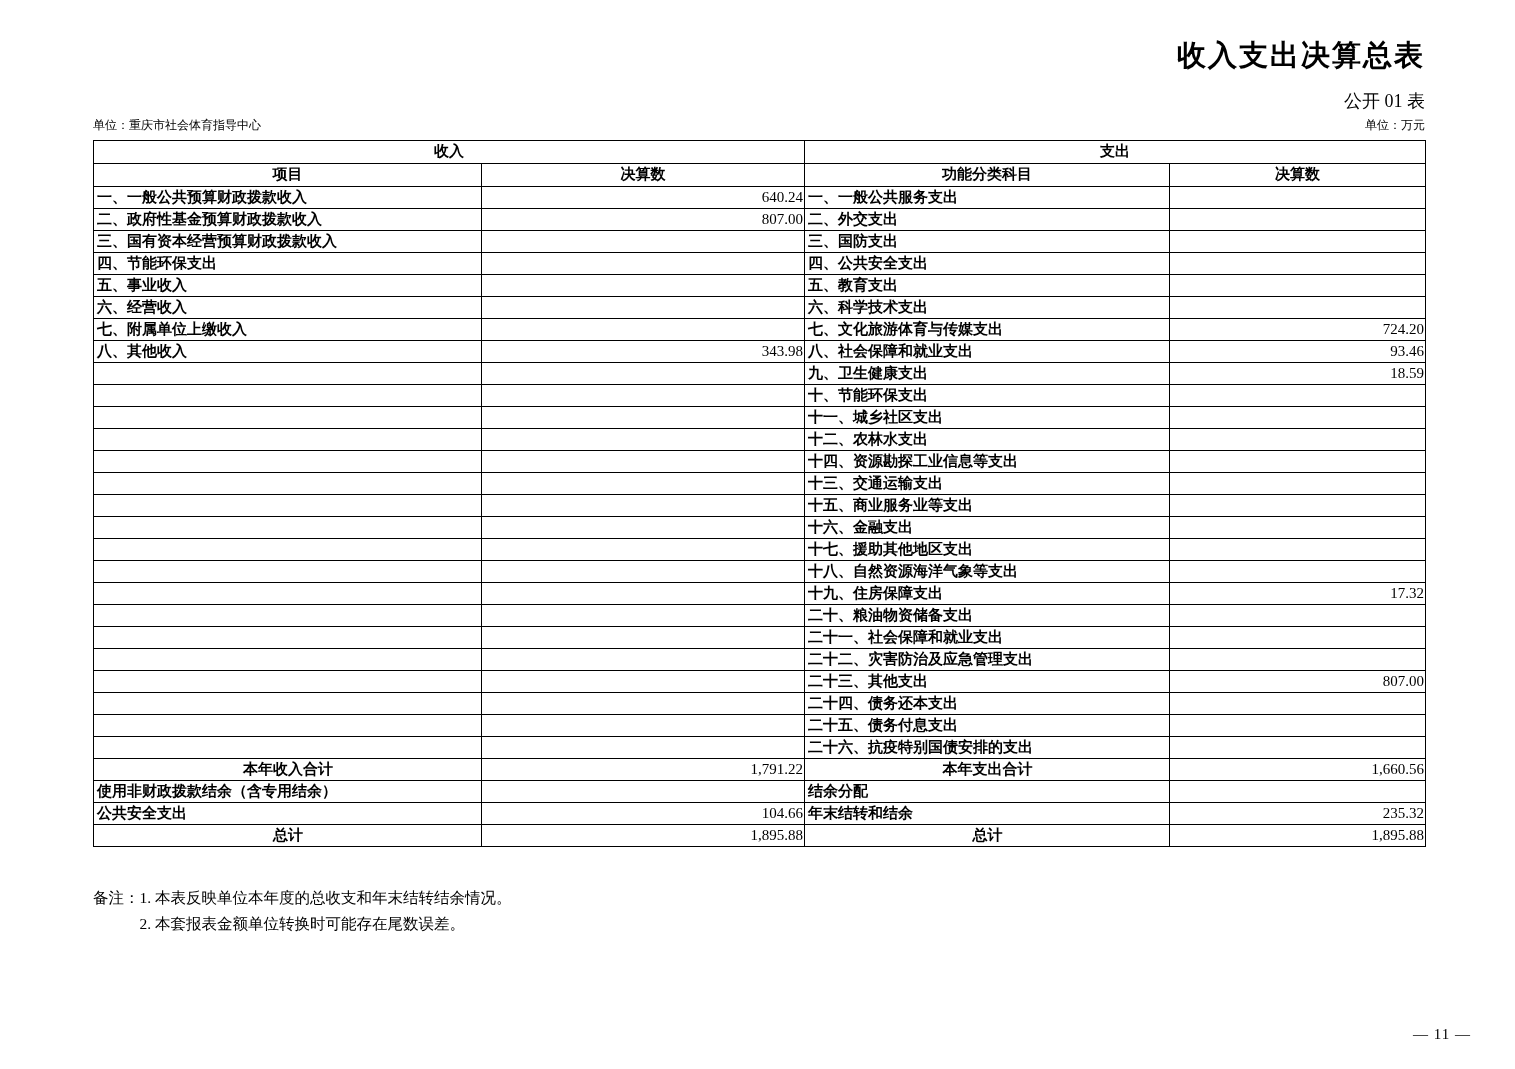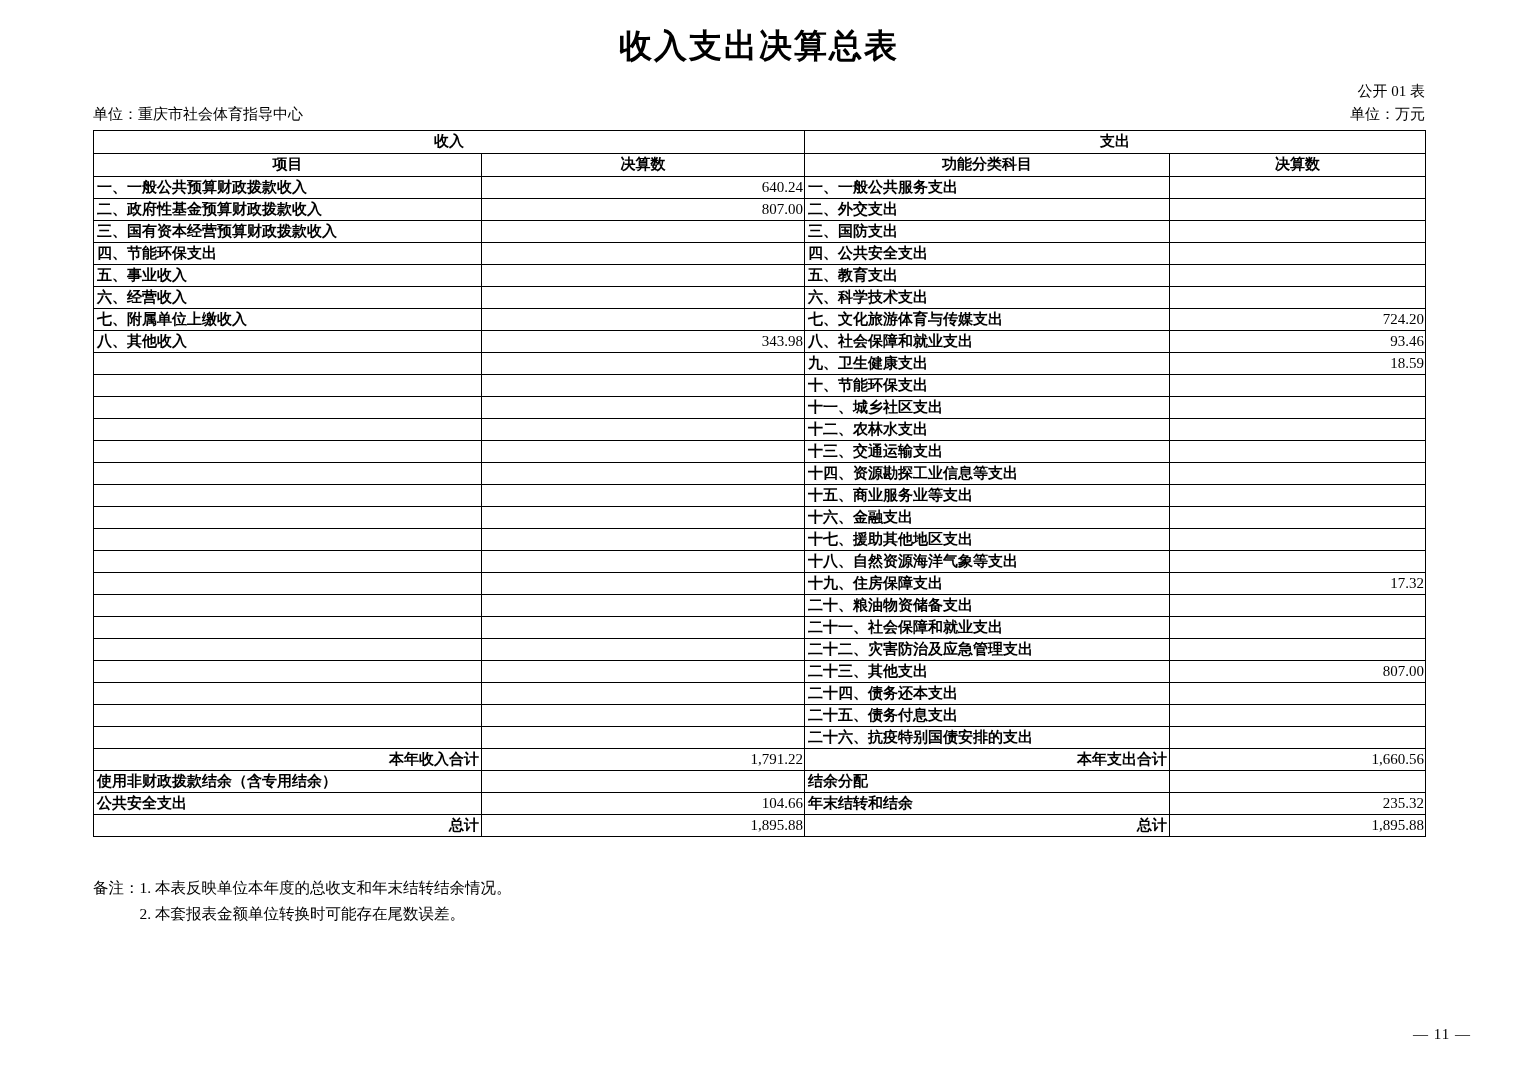--- a/index.html
+++ b/index.html
@@ -10,36 +10,36 @@
     color: #000000;
     font-family: "Liberation Serif", "DejaVu Serif", serif;
     position: relative;
     overflow: hidden;
   }
   .content {
     margin-left: 93px;
     width: 1332px;
   }
   .doc-title {
-    padding-top: 24px;
-    text-align: center;
-    font-size: 33px;
+    padding-top: 36px;
+    text-align: right;
+    font-size: 29px;
     font-weight: bold;
     letter-spacing: 2px;
   }
   .table-code {
     margin-top: 13px;
     text-align: right;
-    font-size: 15px;
+    font-size: 18px;
   }
   .meta-row {
     display: flex;
     justify-content: space-between;
     align-items: flex-end;
-    font-size: 15px;
+    font-size: 12px;
     margin-top: 4px;
     margin-bottom: 6px;
   }
   table.main-table {
     border-collapse: collapse;
     table-layout: fixed;
     width: 1332px;
   }
   .main-table th, .main-table td {
     border: 1px solid #000;
@@ -59,21 +59,21 @@
   .main-table td.label {
     font-weight: bold;
     text-align: left;
     padding-left: 3px;
   }
   .main-table td.value {
     font-weight: normal;
     text-align: right;
     padding-right: 1px;
   }
-  .main-table td.center { text-align: right; }
+  .main-table td.center { text-align: center; }
   .notes {
     display: flex;
     margin-top: 38px;
     font-size: 15.5px;
     line-height: 1.7;
   }
   .notes .notes-label { white-space: nowrap; }
   .page-number {
     position: absolute;
     right: 44px;
@@ -184,27 +184,27 @@
         </tr>
         <tr>
           <td class="label"></td>
           <td class="value"></td>
           <td class="label">十二、农林水支出</td>
           <td class="value"></td>
         </tr>
         <tr>
           <td class="label"></td>
           <td class="value"></td>
+          <td class="label">十四、资源勘探工业信息等支出</td>
+          <td class="value"></td>
+        </tr>
+        <tr>
+          <td class="label"></td>
+          <td class="value"></td>
           <td class="label">十三、交通运输支出</td>
-          <td class="value"></td>
-        </tr>
-        <tr>
-          <td class="label"></td>
-          <td class="value"></td>
-          <td class="label">十四、资源勘探工业信息等支出</td>
           <td class="value"></td>
         </tr>
         <tr>
           <td class="label"></td>
           <td class="value"></td>
           <td class="label">十五、商业服务业等支出</td>
           <td class="value"></td>
         </tr>
         <tr>
           <td class="label"></td>

